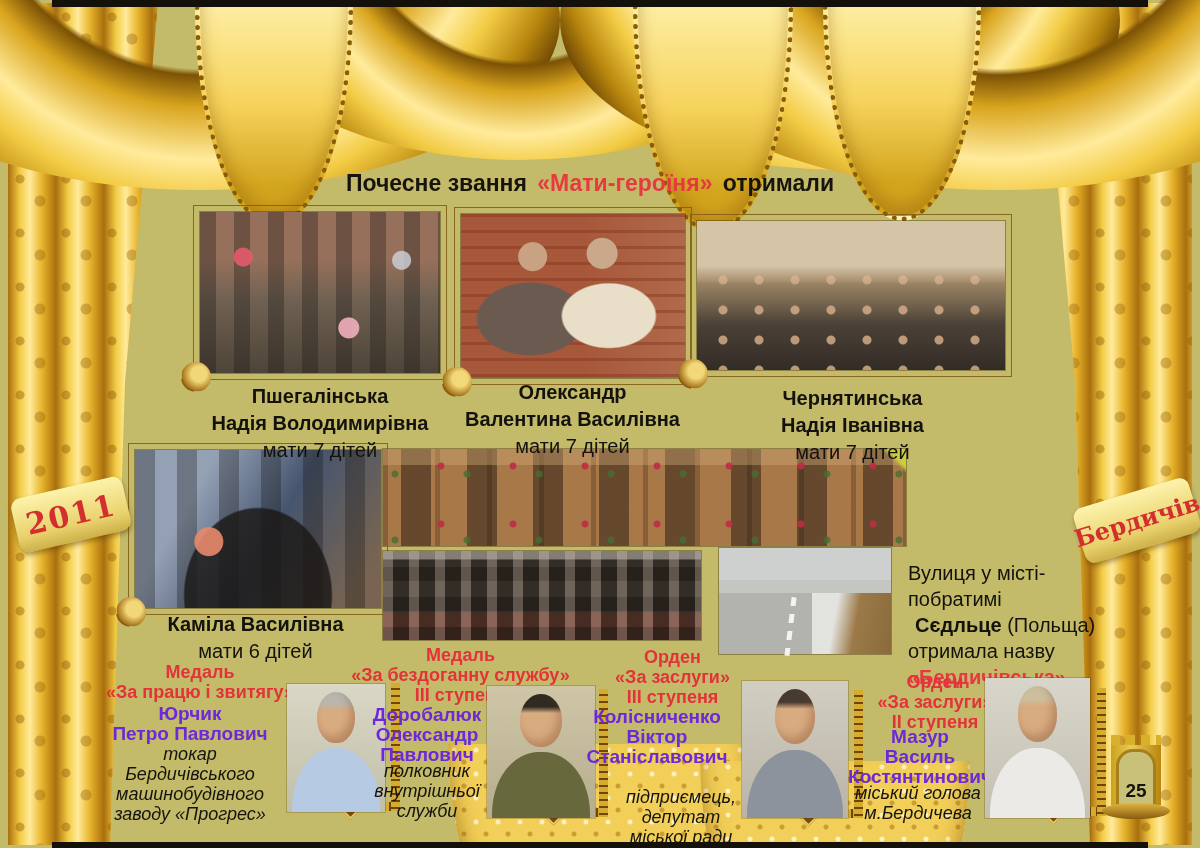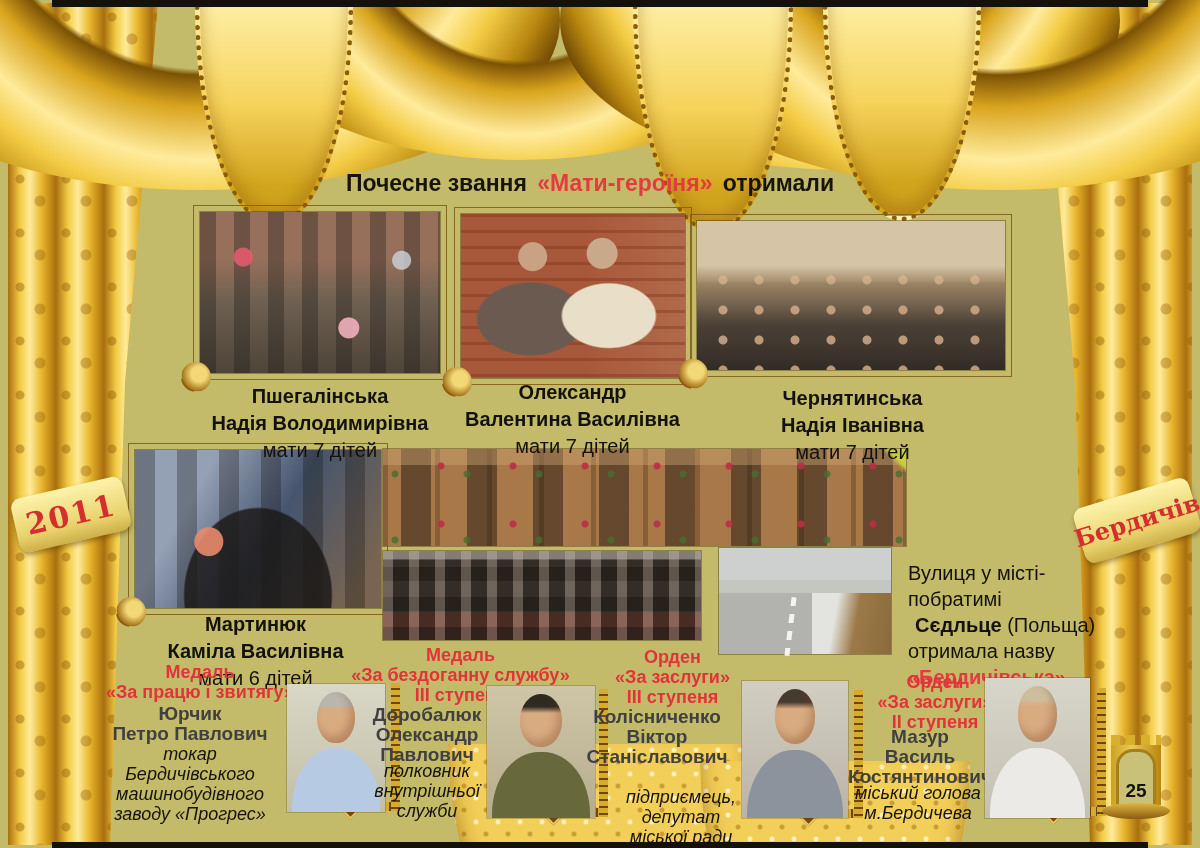--- a/index.html
+++ b/index.html
@@ -162,21 +162,21 @@
   .cap.c4 { left:123px; top:611px; width:265px; }
 
   
   .street-note { position:absolute; left:908px; top:560px; width:215px; z-index:6;
     font-size:20px; line-height:26px; color:#14120c; }
   .street-note .b { font-weight:bold;margin-left:7px; }
   .street-note .red { color:#e43a40; font-weight:bold; }
 
   
   .aw-title { position:absolute; z-index:6; text-align:center; color:#e2333a; font-weight:bold; font-size:18px; line-height:20px; }
-  .aw-name  { position:absolute; z-index:6; text-align:center; color:#404040; font-weight:bold; font-size:19px; line-height:20px; }
+  .aw-name  { position:absolute; z-index:6; text-align:center; color:#6d28d9; font-weight:bold; font-size:19px; line-height:20px; }
   .aw-desc  { position:absolute; z-index:6; text-align:center; color:#15130d; font-style:italic; font-size:18px; line-height:20px; }
   .t1 { left:105px; top:662px; width:190px; }
   .n1 { left:95px;  top:704px; width:190px; }
   .d1 { left:95px;  top:744px; width:190px; }
   .t2 { left:338px; top:645px; width:245px; }
   .n2 { left:357px; top:705px; width:140px; }
   .d2 { left:352px; top:761px; width:150px; }
   .t3 { left:590px; top:647px; width:165px; }
   .n3 { left:567px; top:707px; width:180px; }
   .d3 { left:591px; top:766px; width:180px;margin-top:21px; }
@@ -270,21 +270,20 @@
     <div class="b">Олександр</div>
     <div class="b">Валентина Василівна</div>
     <div>мати 7 дітей</div>
   </div>
   <div class="cap c3">
     <div class="b">Чернятинська</div>
     <div class="b">Надія Іванівна</div>
     <div>мати 7 дітей</div>
   </div>
   <div class="cap c4">
-    <div class="b">Мартинюк</div>
     <div class="b">Каміла Василівна</div>
     <div>мати 6 дітей</div>
   </div>
 
   <div class="photo ceremony"></div>
   <div class="photo audience"></div>
   <div class="photo street"></div>
 
   <div class="street-note">
     <div>Вулиця у місті-побратимі</div>

